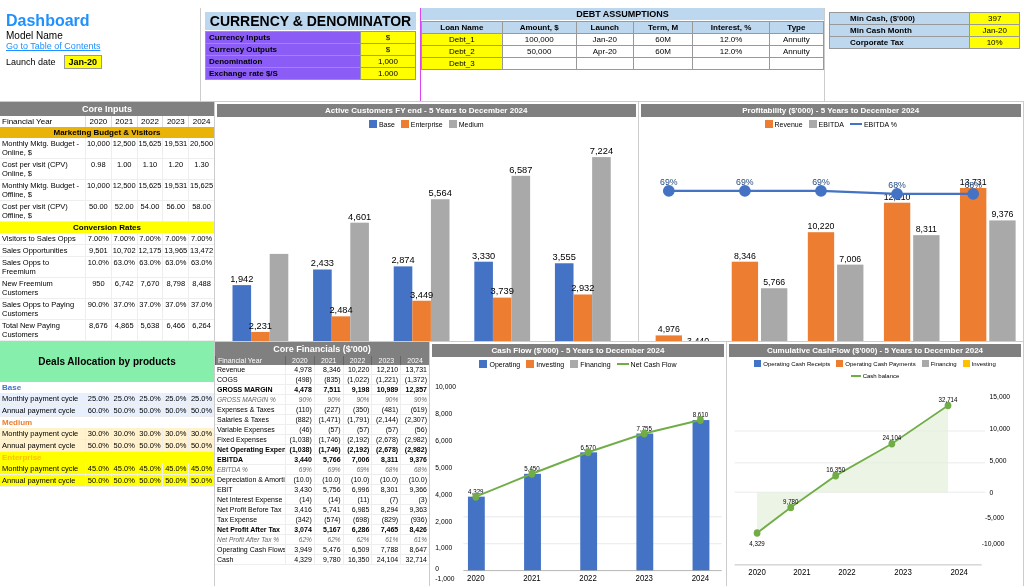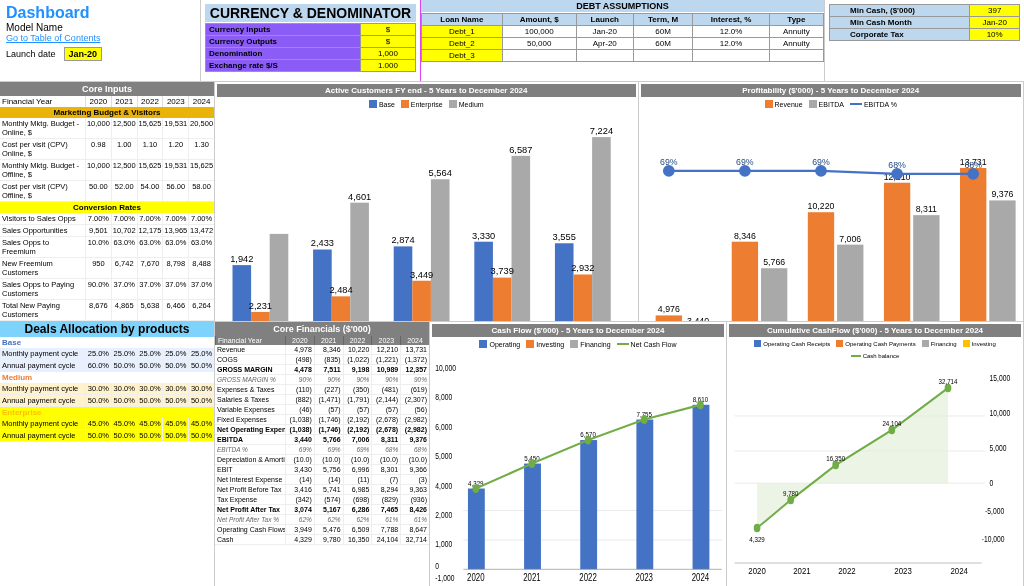--- a/index.html
+++ b/index.html
@@ -1,21 +1,21 @@
 <!DOCTYPE html>
 <html><head>
   <meta charset="utf-8">
   <style>
     * { margin: 0; padding: 0; box-sizing: border-box; }
     body { font-family: Arial, sans-serif; font-size: 9px; background: #fff; width: 1024px; height: 586px; overflow: hidden; }
     
     .dashboard { width: 1024px; height: 586px; display: flex; flex-direction: column; }
     
     
-    .header { display: flex; height: 82px; background: #fff; border-bottom: 1px solid #ccc; }
+    .header { display: flex; height: 94px; background: #fff; border-bottom: 1px solid #ccc; margin-top: 8px; }
     .header-left { width: 200px; padding: 4px 6px; }
     .header-left .dashboard-title { font-size: 16px; font-weight: bold; color: #1E90FF; }
     .header-left .model-name { font-size: 10px; font-weight: normal; color: #000; }
     .header-left .table-link { font-size: 9px; color: #1E90FF; text-decoration: underline; cursor: pointer; }
     .header-left .launch-row { display: flex; align-items: center; gap: 8px; margin-top: 4px; font-size: 9px; }
     .launch-date-box { background: #FFFF00; border: 1px solid #999; padding: 1px 4px; font-weight: bold; }
     
     .header-mid { width: 220px; padding: 4px; border-left: 1px solid #ccc; }
     .currency-title { text-align: center; font-weight: bold; font-size: 14px; color: #000; background: #BDD7EE; padding: 1px; }
     .currency-table { width: 100%; border-collapse: collapse; margin-top: 1px; }
@@ -49,21 +49,21 @@
     .year-row .val { flex: 1; text-align: center; font-size: 8px; padding: 1px 1px; border-left: 1px solid #ddd; }
     
     .sub-header { background: #eab308; text-align: center; font-weight: bold; font-size: 8px; padding: 1px; }
     
     .data-row { display: flex; border-bottom: 1px solid #eee; }
     .data-row .label-cell { width: 85px; font-size: 7.5px; padding: 1px 2px; color: #000; overflow: hidden; }
     .data-row .val { flex: 1; text-align: center; font-size: 7.5px; padding: 1px 0; border-left: 1px solid #eee; }
     
     .conv-header { background: #FFFF00; text-align: center; font-weight: bold; font-size: 8px; padding: 1px; }
     
-    .deals-header { background: #7dd3fc; text-align: center; font-weight: bold; font-size: 12px; padding: 1px; }
+    .deals-header { background: #86efac; text-align: center; font-weight: bold; font-size: 10px; padding: 15px; }
     
     .base-label { color: #4472C4; font-weight: bold; font-size: 8px; padding: 1px 2px; }
     .medium-label { color: #ED7D31; font-weight: bold; font-size: 8px; padding: 1px 2px; }
     .enterprise-label { color: #FFC000; font-weight: bold; font-size: 8px; padding: 1px 2px; background: #FFFF00; }
     
     
     .charts-area { flex: 1; display: flex; flex-direction: column; overflow: hidden; }
     .charts-top { display: flex; height: 240px; border-bottom: 1px solid #ccc; }
     .charts-bottom { display: flex; flex: 1; }
     

